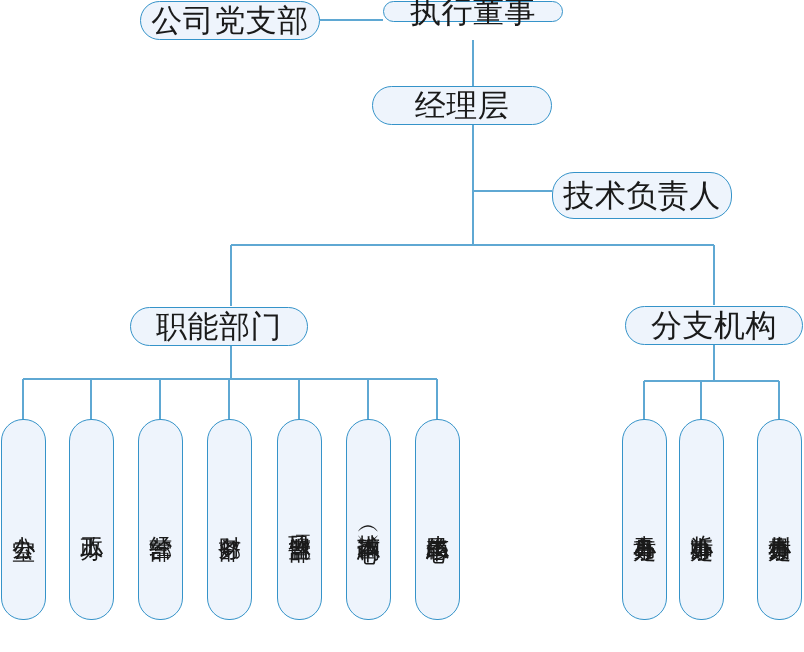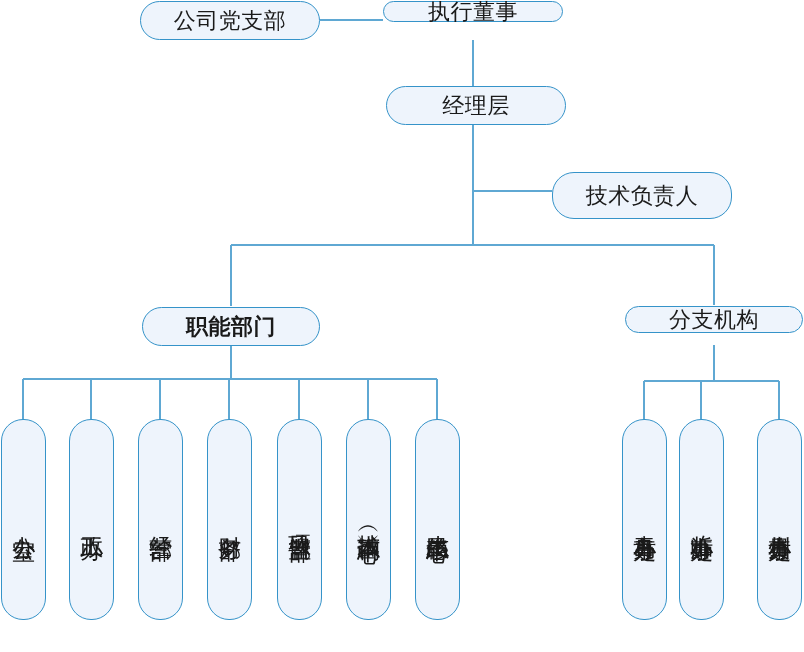--- a/index.html
+++ b/index.html
@@ -32,21 +32,21 @@
     border: 1.6px solid #3593c9;
     display: flex;
     align-items: center;
     justify-content: center;
     color: #1a1a1a;
     text-align: center;
     letter-spacing: 0.5px;
   }
   .node.horiz {
     border-radius: 22px;
-    font-size: 22px;
+    font-size: 31px;
     line-height: 1;
     font-weight: 500;
   }
   .node.vert {
     border-radius: 22px;
     font-size: 23px;
     line-height: 1.02;
     font-weight: 500;
     writing-mode: vertical-rl;
     text-orientation: upright;
@@ -101,33 +101,33 @@
   </svg>
 
   <div class="node horiz" style="left:140px; top:1px; width:180px; height:39px;">
     <span class="label">公司党支部</span>
   </div>
 
   <div class="node horiz" style="left:383px; top:1px; width:180px; height:21px;">
     <span class="label">执行董事</span>
   </div>
 
-  <div class="node horiz" style="left:386px; top:86px; width:180px; height:39px;">
+  <div class="node horiz" style="left:372px; top:86px; width:180px; height:39px;">
     <span class="label">经理层</span>
   </div>
 
   <div class="node horiz" style="left:552px; top:172px; width:180px; height:47px;">
     <span class="label">技术负责人</span>
   </div>
 
-  <div class="node horiz" style="left:142px; top:307px; width:178px; height:39px;font-weight:bold;">
+  <div class="node horiz" style="left:130px; top:307px; width:178px; height:39px;">
     <span class="label">职能部门</span>
   </div>
 
-  <div class="node horiz" style="left:625px; top:306px; width:178px; height:27px;">
+  <div class="node horiz" style="left:625px; top:306px; width:178px; height:39px;">
     <span class="label">分支机构</span>
   </div>
 
   <div class="node vert" style="left:1px; top:419px; width:45px; height:201px;">
     <span class="label">办公室</span>
   </div>
 
   <div class="node vert" style="left:69px; top:419px; width:45px; height:201px;">
     <span class="label">政工办</span>
   </div>

